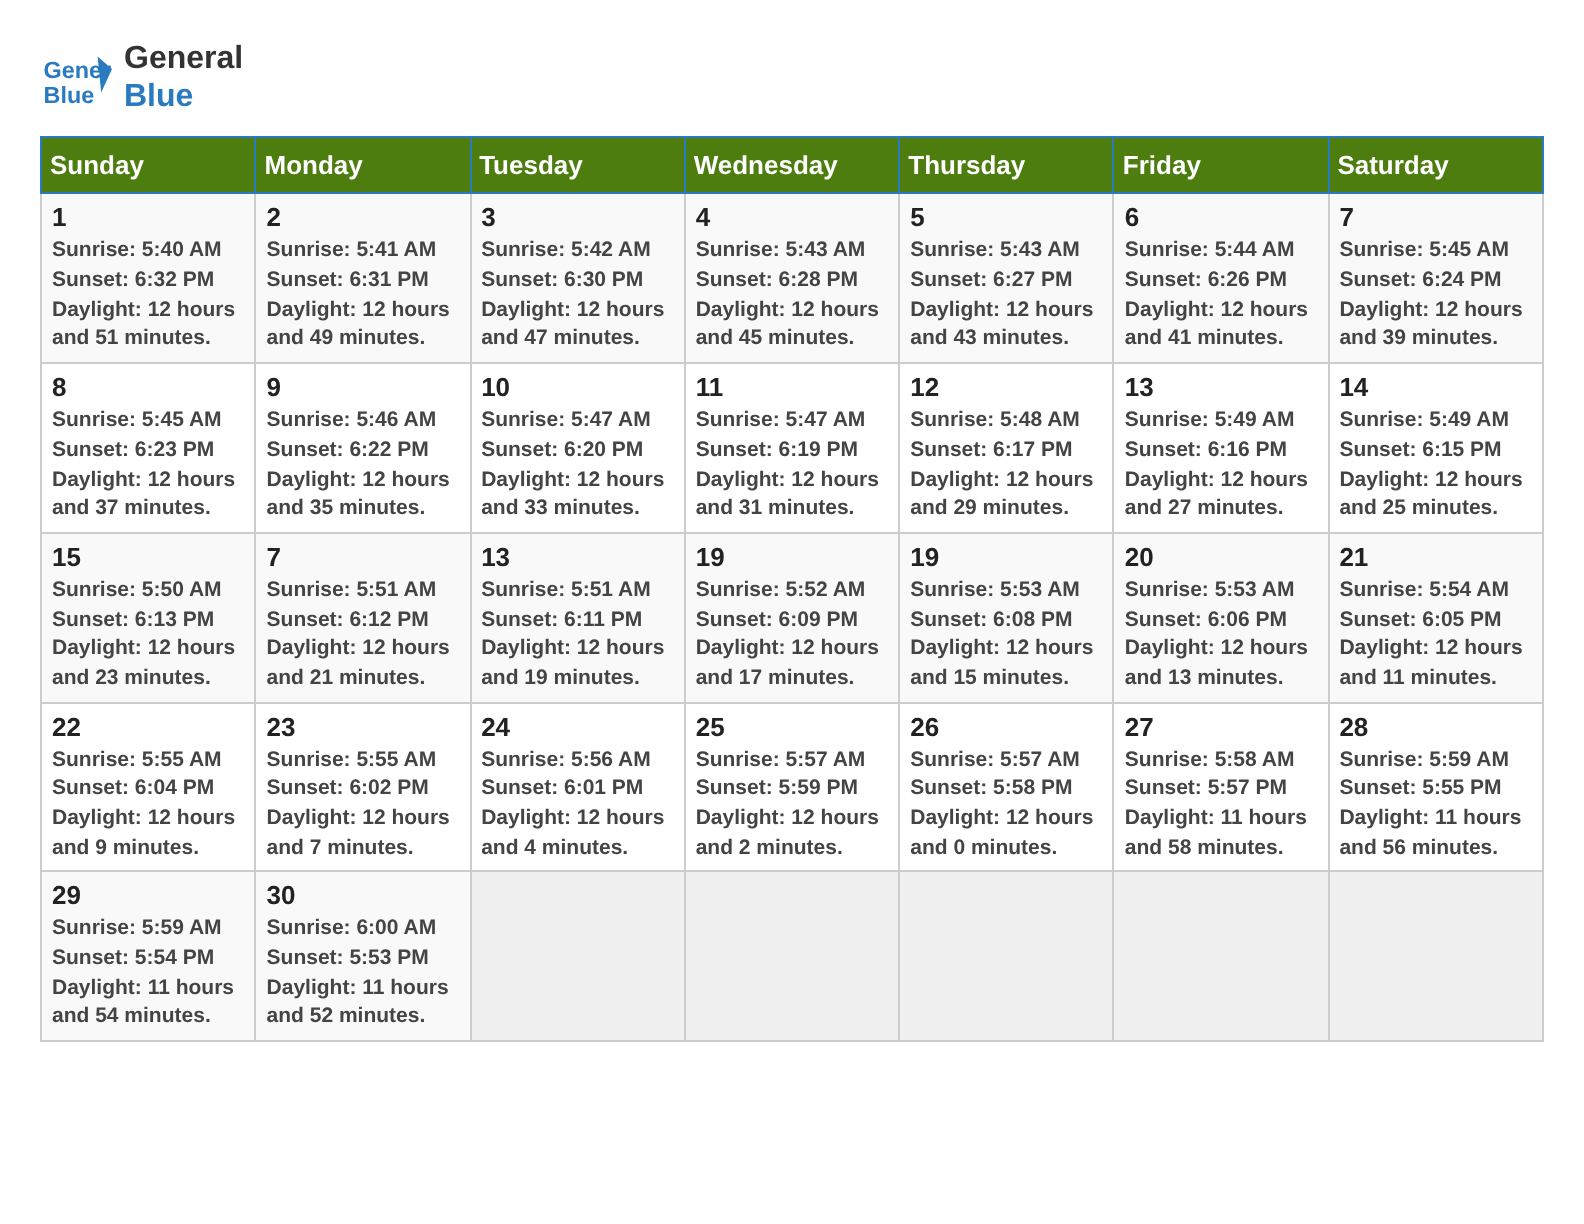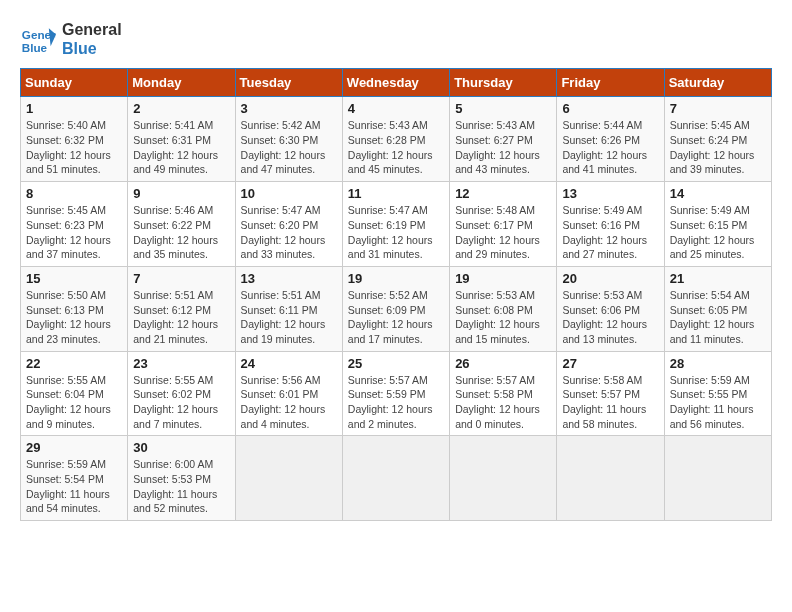--- a/index.html
+++ b/index.html
@@ -36,21 +36,21 @@
     .location-title {
       font-size: 15px;
       color: #555;
     }
     table {
       width: 100%;
       border-collapse: collapse;
       font-size: 11px;
     }
     thead th {
-      background-color: #c2410c;
+      background-color: #4d7c0f;
       color: #fff;
       padding: 6px 4px;
       text-align: left;
       font-size: 13px;
       font-weight: bold;
       border: 1px solid #2a7abf;
     }
     tbody td {
       border: 1px solid #ccc;
       vertical-align: top;
@@ -69,20 +69,21 @@
       font-size: 13px;
       font-weight: bold;
       color: #222;
       display: block;
       margin-bottom: 2px;
     }
     .day-detail {
       color: #444;
       font-size: 10.5px;
       line-height: 1.4;
+      font-weight: bold;
     }
     .empty-cell {
       background-color: #f0f0f0 !important;
     }
   </style>
 </head>
 <body>
 
 <div class="header-area">
   <div class="logo">

